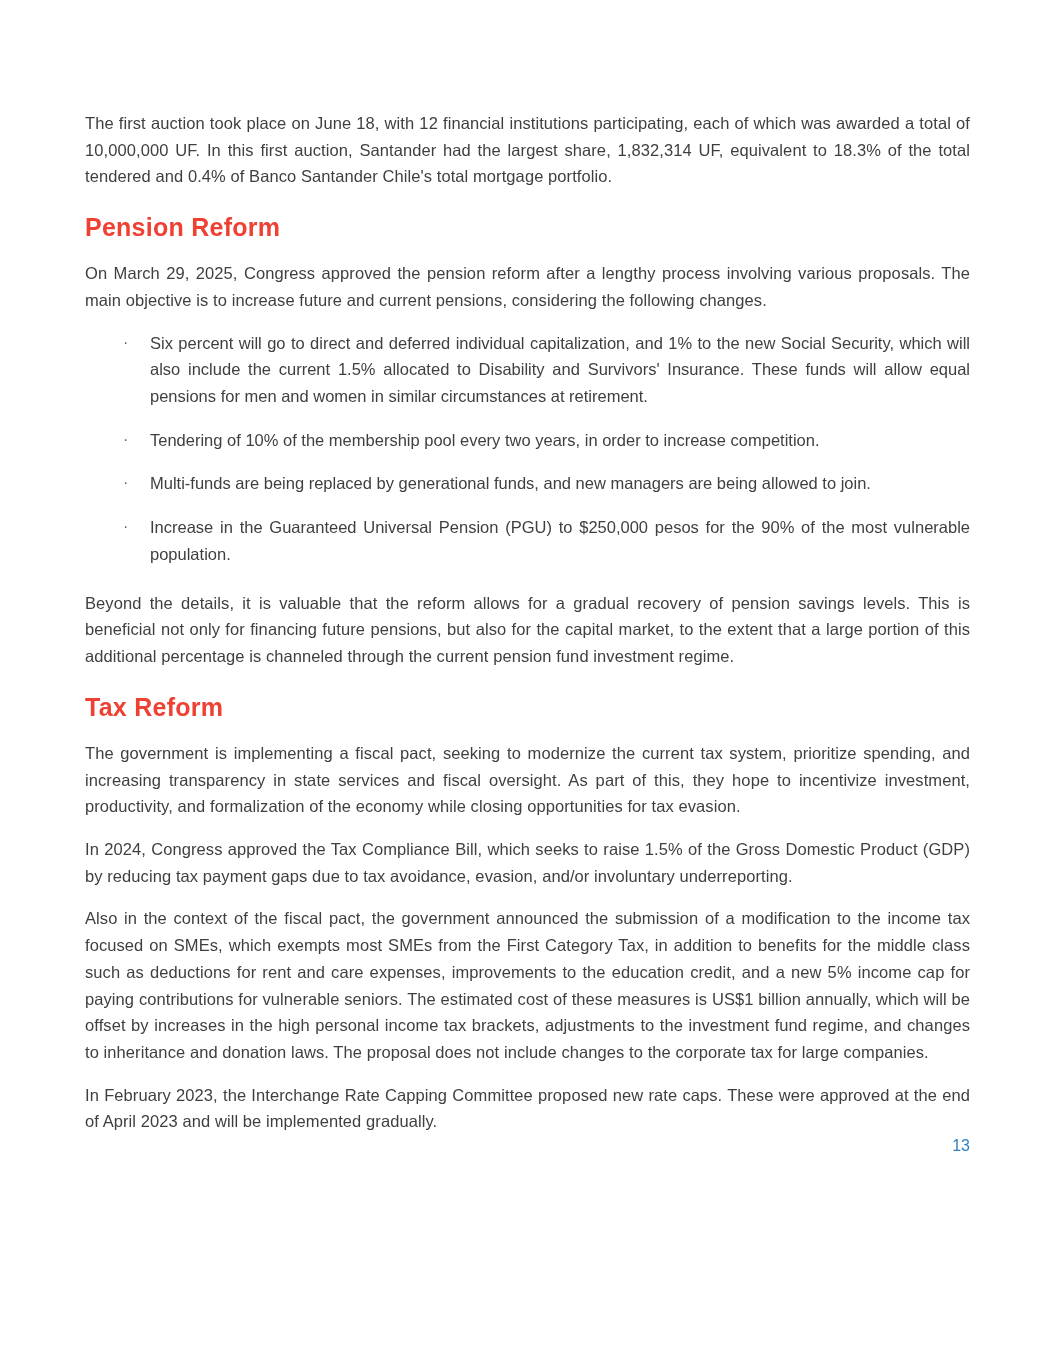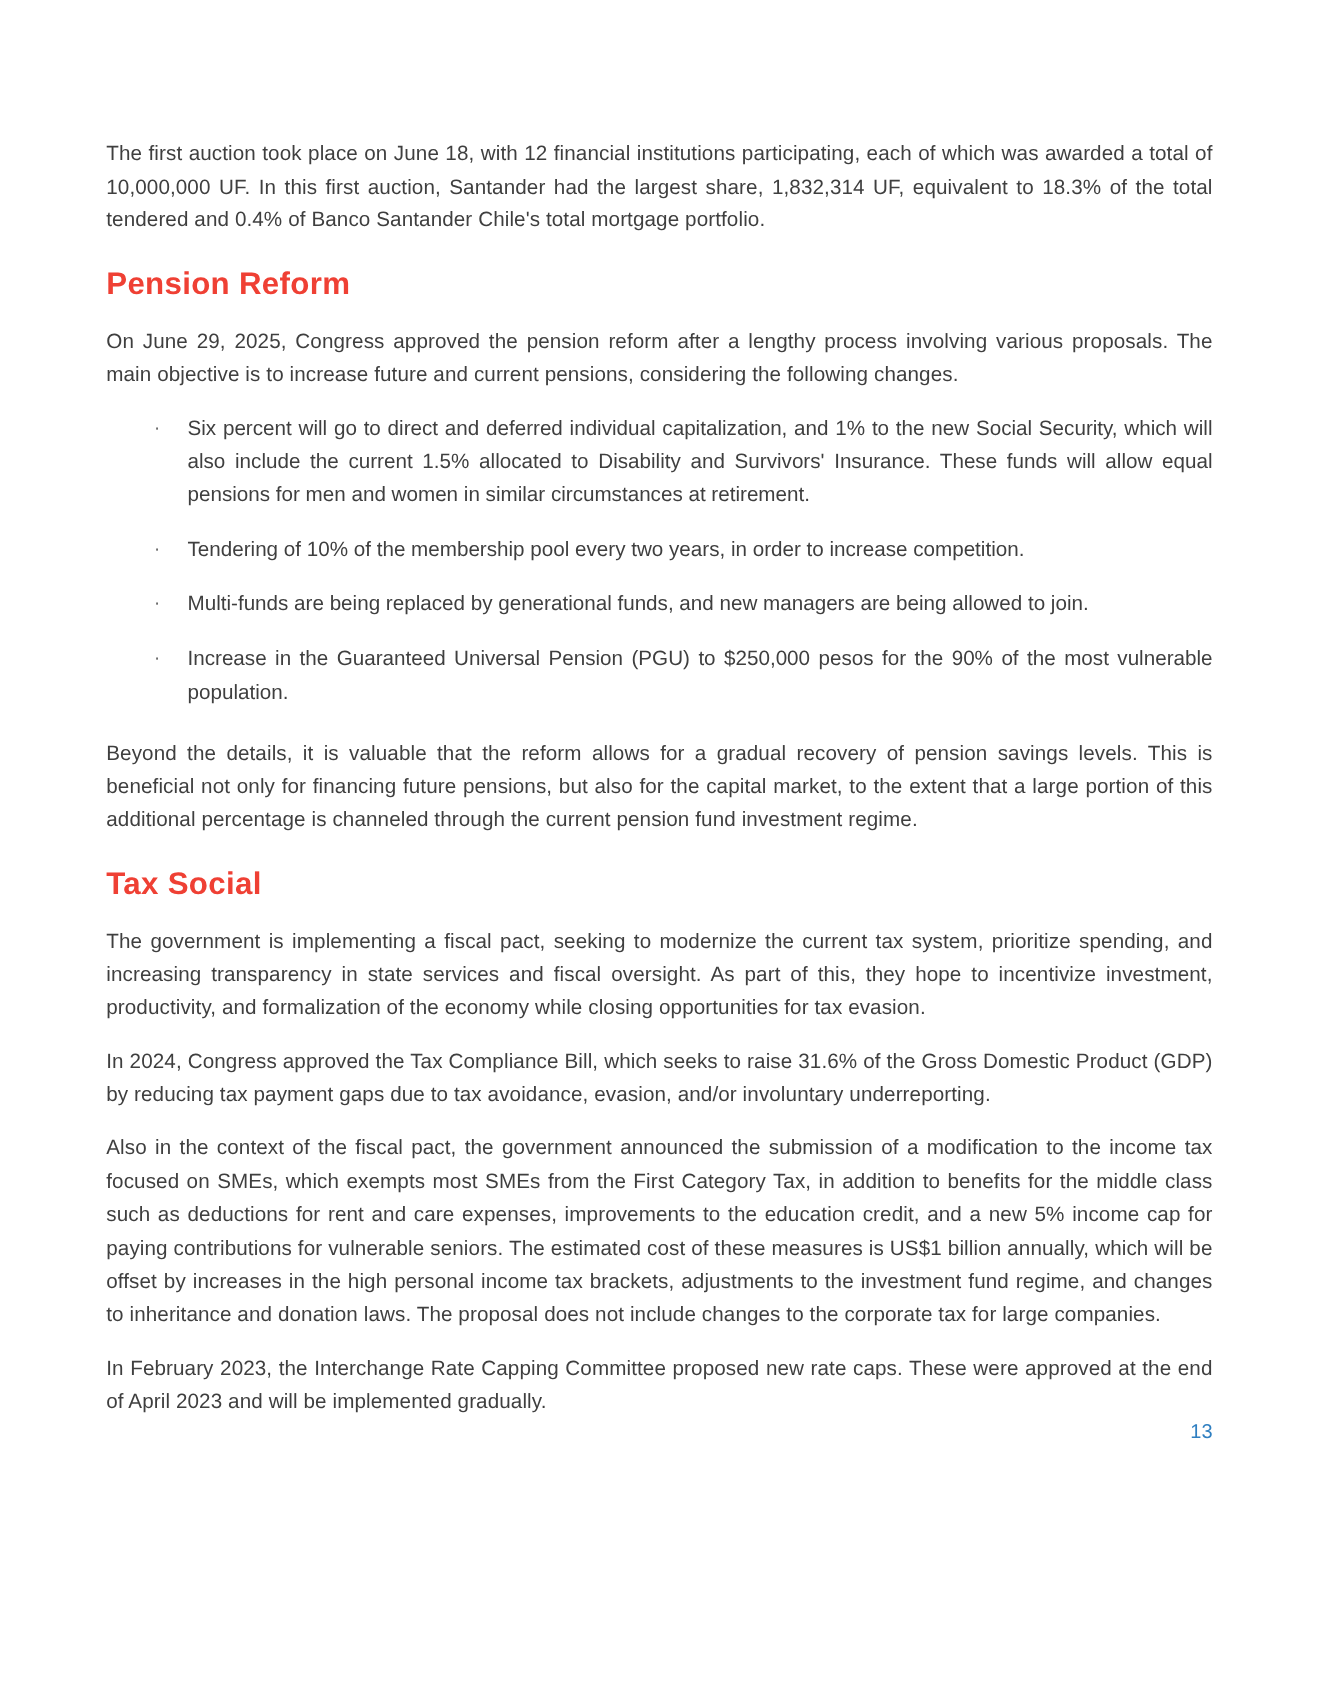--- a/index.html
+++ b/index.html
@@ -72,21 +72,21 @@
 </style>
 </head>
 <body>
 
 <div class="page">
 
   <p class="para">The first auction took place on June 18, with 12 financial institutions participating, each of which was awarded a total of 10,000,000 UF. In this first auction, Santander had the largest share, 1,832,314 UF, equivalent to 18.3% of the total tendered and 0.4% of Banco Santander Chile's total mortgage portfolio.</p>
 
   <h2 class="heading">Pension Reform</h2>
 
-  <p class="para">On June 29, 2025, Congress approved the pension reform after a lengthy process involving various proposals. The main objective is to increase future and current pensions, considering the following changes.</p>
+  <p class="para">On March 29, 2025, Congress approved the pension reform after a lengthy process involving various proposals. The main objective is to increase future and current pensions, considering the following changes.</p>
 
 
   <ul class="bullets">
     <li>
       <span class="dot">·</span>
       <span>Six percent will go to direct and deferred individual capitalization, and 1% to the new Social Security, which will also include the current 1.5% allocated to Disability and Survivors' Insurance. These funds will allow equal pensions for men and women in similar circumstances at retirement.</span>
     </li>
     <li>
       <span class="dot">·</span>
       <span>Tendering of 10% of the membership pool every two years, in order to increase competition.</span>
@@ -98,25 +98,25 @@
     <li>
       <span class="dot">·</span>
       <span>Increase in the Guaranteed Universal Pension (PGU) to $250,000 pesos for the 90% of the most vulnerable population.</span>
     </li>
   </ul>
 
   <div class="spacer-sm"></div>
 
   <p class="para">Beyond the details, it is valuable that the reform allows for a gradual recovery of pension savings levels. This is beneficial not only for financing future pensions, but also for the capital market, to the extent that a large portion of this additional percentage is channeled through the current pension fund investment regime.</p>
 
-  <h2 class="heading">Tax Social</h2>
+  <h2 class="heading">Tax Reform</h2>
 
   <p class="para">The government is implementing a fiscal pact, seeking to modernize the current tax system, prioritize spending, and increasing transparency in state services and fiscal oversight. As part of this, they hope to incentivize investment, productivity, and formalization of the economy while closing opportunities for tax evasion.</p>
 
-  <p class="para">In 2024, Congress approved the Tax Compliance Bill, which seeks to raise 31.6% of the Gross Domestic Product (GDP) by reducing tax payment gaps due to tax avoidance, evasion, and/or involuntary underreporting.</p>
+  <p class="para">In 2024, Congress approved the Tax Compliance Bill, which seeks to raise 1.5% of the Gross Domestic Product (GDP) by reducing tax payment gaps due to tax avoidance, evasion, and/or involuntary underreporting.</p>
 
   <p class="para">Also in the context of the fiscal pact, the government announced the submission of a modification to the income tax focused on SMEs, which exempts most SMEs from the First Category Tax, in addition to benefits for the middle class such as deductions for rent and care expenses, improvements to the education credit, and a new 5% income cap for paying contributions for vulnerable seniors. The estimated cost of these measures is US$1 billion annually, which will be offset by increases in the high personal income tax brackets, adjustments to the investment fund regime, and changes to inheritance and donation laws. The proposal does not include changes to the corporate tax for large companies.</p>
 
 
   <p class="para">In February 2023, the Interchange Rate Capping Committee proposed new rate caps. These were approved at the end of April 2023 and will be implemented gradually.</p>
 
   <div class="page-number">13</div>
 </div>
 
 </body></html>

